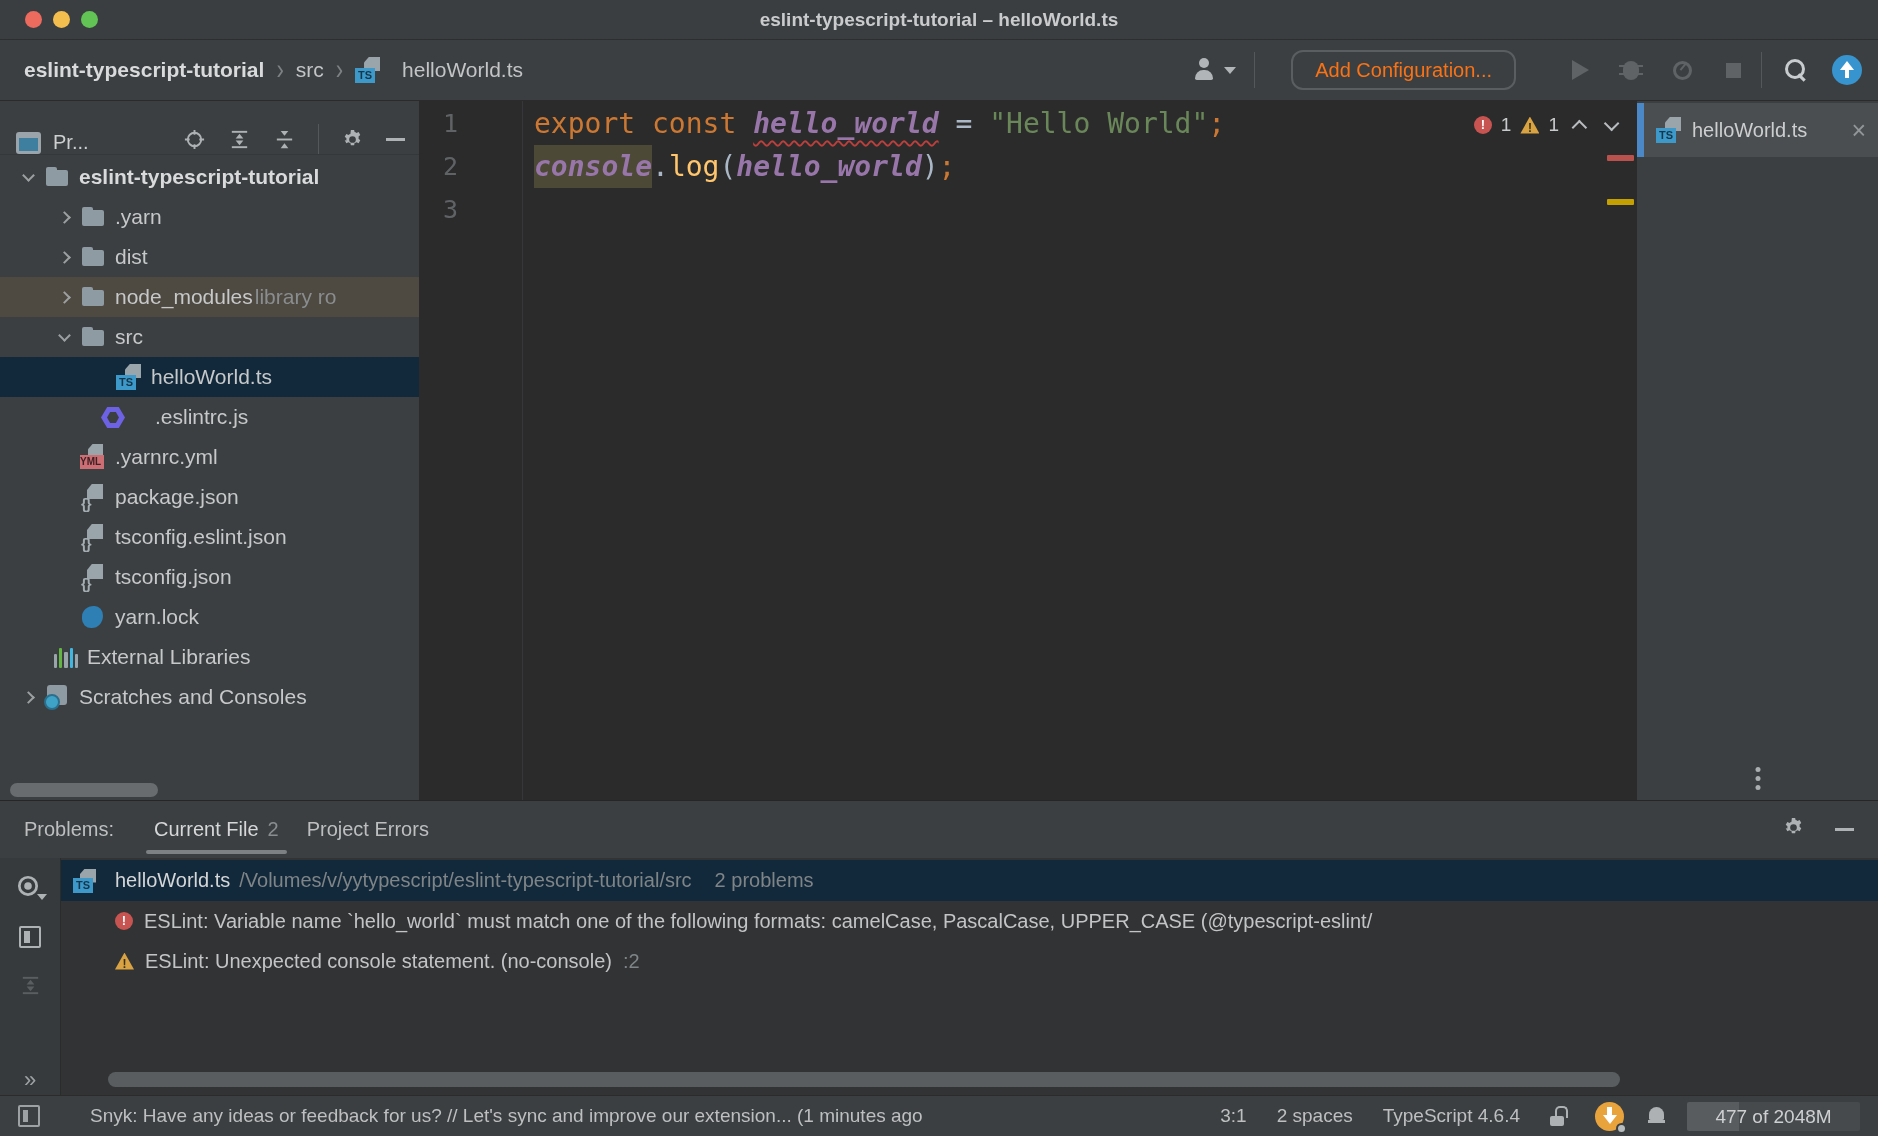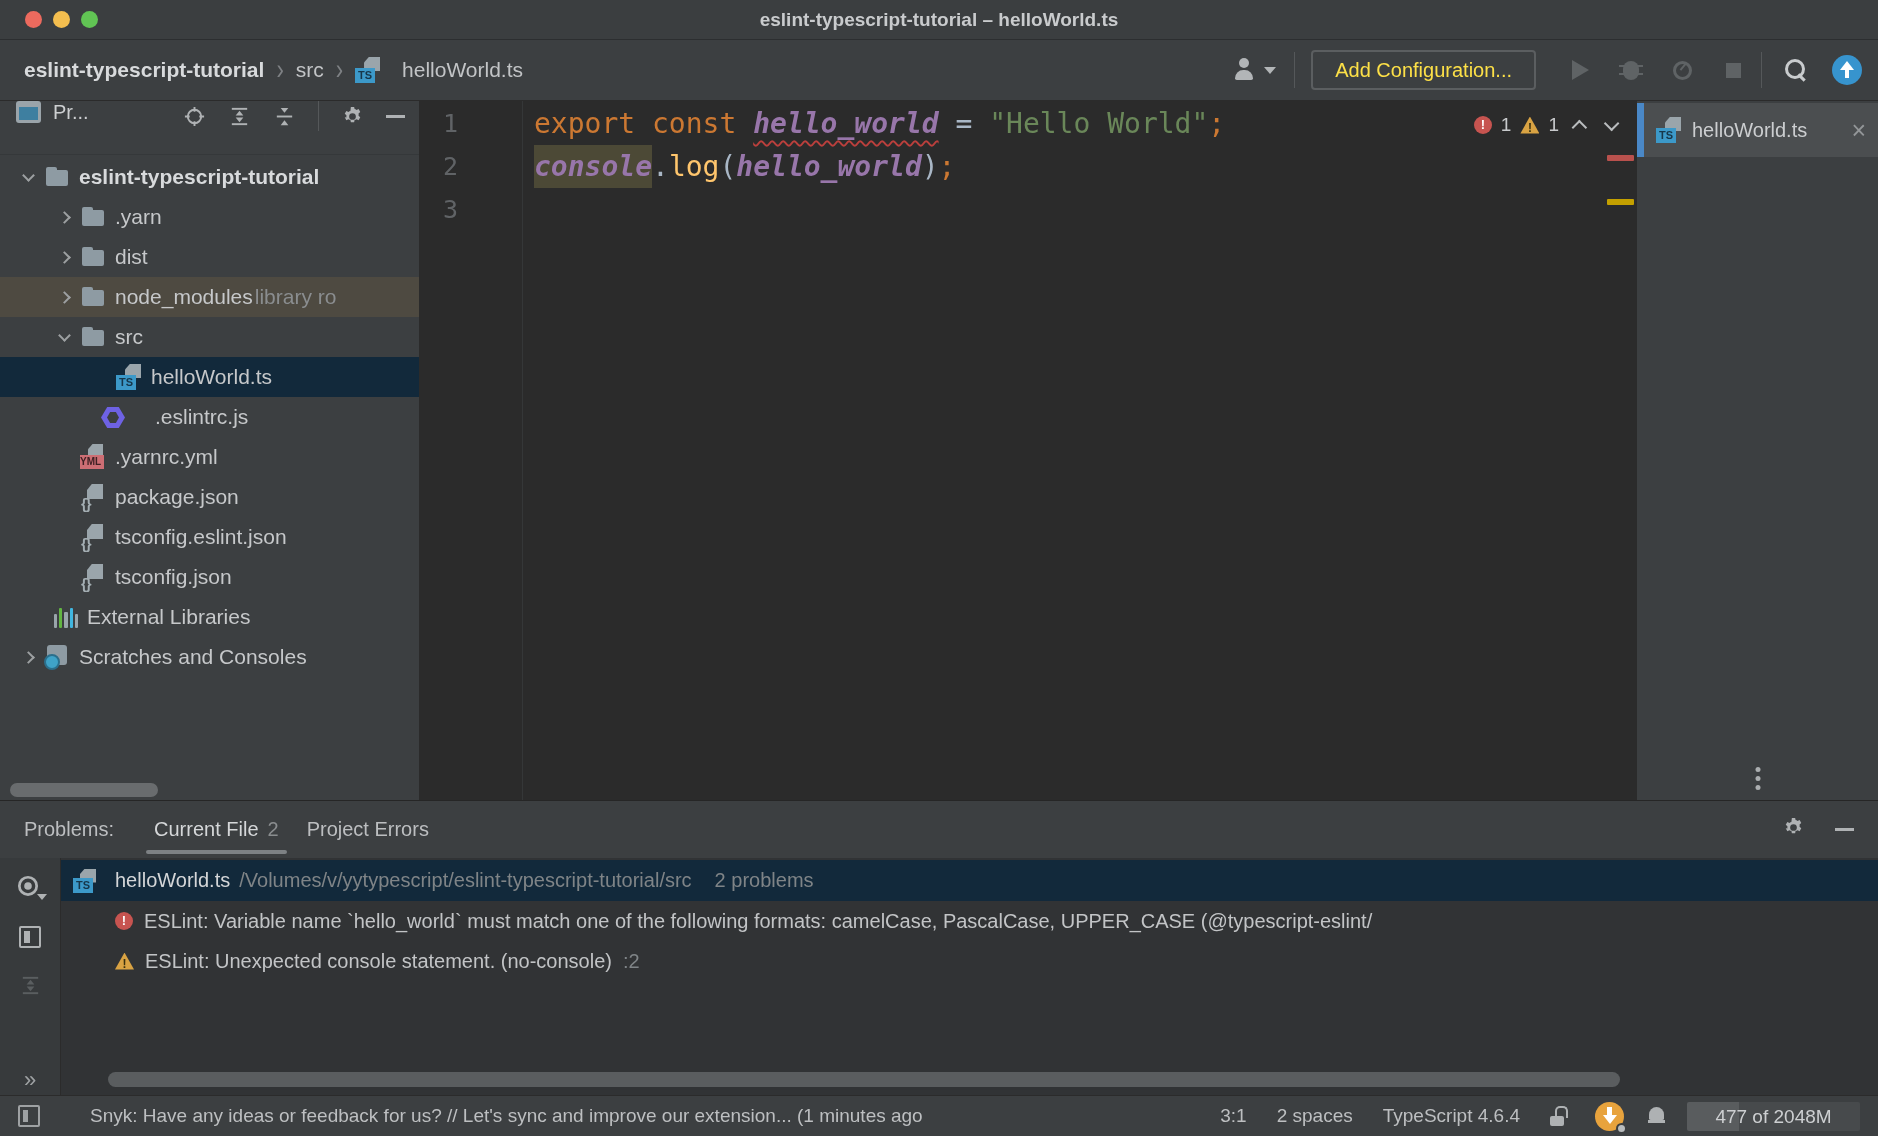--- a/index.html
+++ b/index.html
@@ -30,22 +30,22 @@
     border-bottom:1px solid #2B2B2B;padding:0 16px 0 24px}
   .breadcrumbs{display:flex;align-items:center;gap:12px;font-size:21px;color:#C2C4C6}
   .crumb.bold{font-weight:700;color:var(--text_bright)}
   .crumb-sep{color:#7E8184;font-size:22px;transform:scaleY(1.35);display:inline-block}
   .toolbar-right{margin-left:auto;display:flex;align-items:center}
   .icon-person{position:relative;width:22px;height:24px;margin-right:8px}
   .icon-person::before{content:'';position:absolute;left:5px;top:0;width:10px;height:10px;border-radius:50%;background:#B2B5B7}
   .icon-person::after{content:'';position:absolute;left:1px;bottom:2px;width:18px;height:10px;border-radius:9px 9px 2px 2px;background:#B2B5B7}
   .caret-down{width:0;height:0;border-left:6px solid transparent;border-right:6px solid transparent;border-top:7px solid #B2B5B7;margin-right:18px}
   .tb-sep{width:1px;height:36px;background:#55585A}
-  .add-config{margin:0 16px;height:40px;border:2px solid #5B5E60;border-radius:4px;background:transparent;
-    color:#fde047;font-size:20px;font-family:"Liberation Sans",sans-serif;padding:0 22px}
+  .add-config{margin:0 36px;height:40px;border:2px solid #5B5E60;border-radius:12px;background:transparent;
+    color:#f97316;font-size:20px;font-family:"Liberation Sans",sans-serif;padding:0 22px}
   .run-group{display:flex;align-items:center;gap:34px;margin:0 20px}
   .icon-play{width:0;height:0;border-top:10px solid transparent;border-bottom:10px solid transparent;border-left:17px solid var(--run_disabled)}
   .icon-bug{position:relative;width:16px;height:19px;border-radius:8px;background:var(--run_disabled)}
   .icon-bug::before{content:'';position:absolute;left:-4px;top:4px;width:24px;height:2px;background:var(--run_disabled)}
   .icon-bug::after{content:'';position:absolute;left:-4px;top:12px;width:24px;height:2px;background:var(--run_disabled)}
   .icon-profiler{position:relative;width:19px;height:19px;border:3px solid var(--run_disabled);border-radius:50%}
   .icon-profiler::before{content:'';position:absolute;left:6px;top:-1px;width:2px;height:8px;background:var(--run_disabled);transform:rotate(40deg)}
   .icon-stop{width:15px;height:15px;background:var(--run_disabled)}
   .icon-search{position:relative;width:24px;height:24px;margin:0 24px 0 22px}
   .icon-search::before{content:'';position:absolute;left:1px;top:1px;width:14px;height:14px;border:3px solid #C9CCCE;border-radius:50%}
@@ -53,21 +53,21 @@
   .icon-update-blue{position:relative;width:30px;height:30px;border-radius:50%;background:var(--blue_button)}
   .icon-update-blue::before{content:'';position:absolute;left:8px;top:6px;width:0;height:0;
     border-left:7px solid transparent;border-right:7px solid transparent;border-bottom:9px solid #fff}
   .icon-update-blue::after{content:'';position:absolute;left:13px;top:13px;width:4px;height:10px;background:#fff}
 
   
   .main{height:699px;flex:none;display:flex}
 
   
   .project-panel{width:420px;flex:none;background:var(--chrome);border-right:1px solid #2B2B2B;position:relative;overflow:hidden}
-  .pp-header{height:54px;display:flex;align-items:flex-start;padding:0 14px 0 16px;border-bottom:1px solid #35383A}
+  .pp-header{height:54px;display:flex;align-items:flex-end;padding:0 14px 0 16px;border-bottom:1px solid #35383A}
   .proj-icon{width:25px;height:22px;background:#9AA4AA;border-radius:3px;padding:6px 3px 3px 3px;margin-right:12px}
   .proj-icon i{display:block;width:100%;height:100%;background:#3E7FA0}
   .pp-title{font-size:20px;color:#CDCFD1;margin-right:auto}
   .pp-icons{display:flex;align-items:center;gap:22px}
   .pp-icons svg{display:block}
   .icon-minus{width:19px;height:3px;background:var(--icon)}
   .tree{padding-top:2px}
   .tree-row{height:40px;display:flex;align-items:center;font-size:21px;color:#C6C8CA;white-space:nowrap}
   .tree-row.bold{font-weight:700;color:var(--text_bright)}
   .tree-row.sel{background:var(--selection)}
@@ -367,20 +367,25 @@
             <span class="tree-label">tsconfig.eslint.json</span>
           </div>
           <div class="tree-row" style="padding-left: 48px;">
             <span class="chev-slot"></span>
             <span class="tree-icon icon-json">
               <span class="doc"></span>
               <span class="brace">{}</span>
             </span>
             <span class="tree-label">tsconfig.json</span>
           </div>
+          <div class="tree-row" style="padding-left: 48px;">
+            <span class="chev-slot"></span>
+            <span class="tree-icon icon-yarn"></span>
+            <span class="tree-label">yarn.lock</span>
+          </div>
           <div class="tree-row" style="padding-left: 20px;">
             <span class="chev-slot"></span>
             <span class="tree-icon icon-libs">
               <b style="height: 14px; background: rgb(154, 165, 171);"></b>
               <b style="height: 20px; background: rgb(98, 181, 67);"></b>
               <b style="height: 16px; background: rgb(154, 165, 171);"></b>
               <b style="height: 20px; background: rgb(64, 182, 224);"></b>
               <b style="height: 14px; background: rgb(154, 165, 171);"></b>
             </span>
             <span class="tree-label">External Libraries</span>

